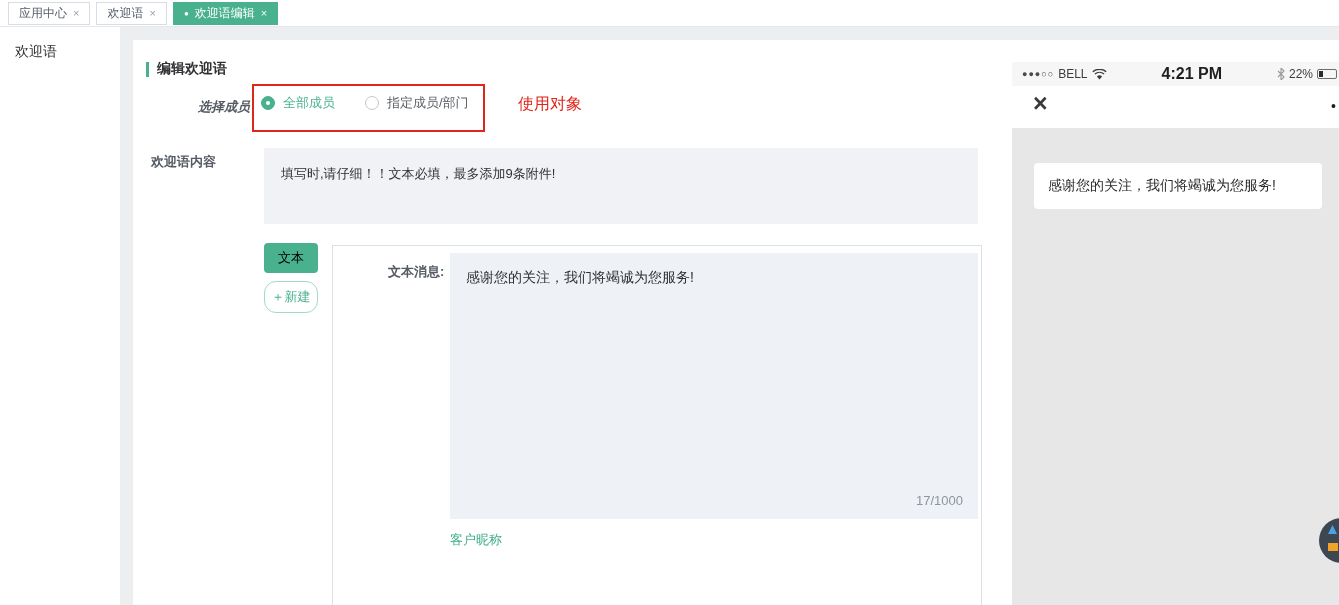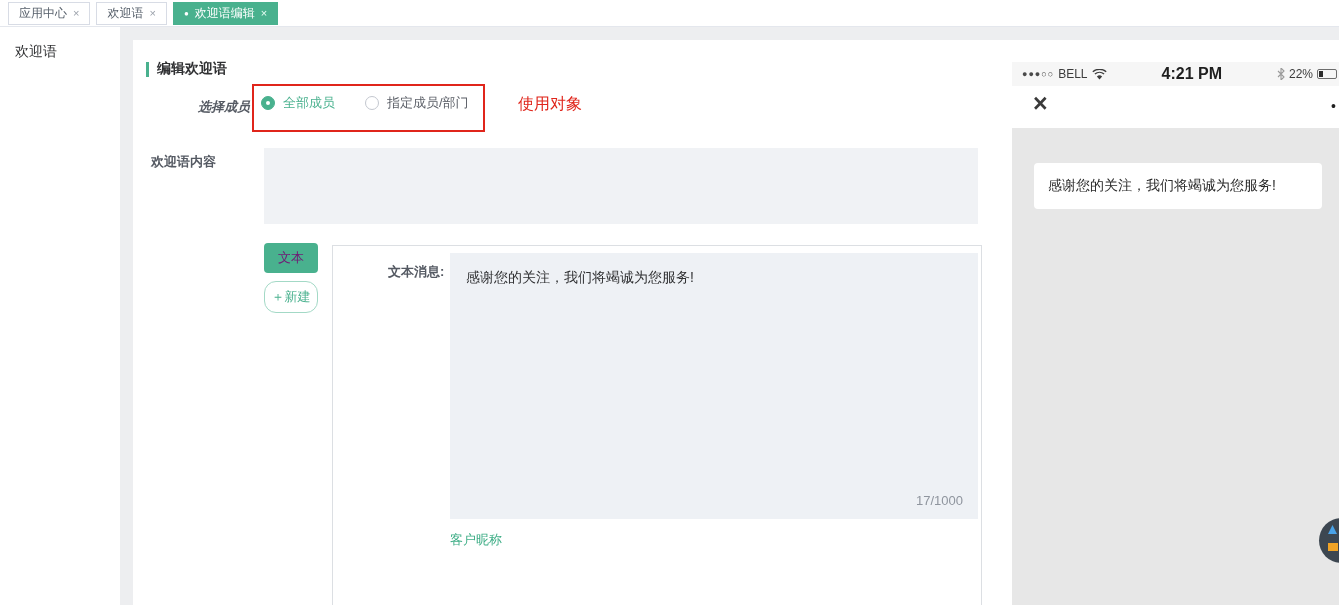--- a/index.html
+++ b/index.html
@@ -47,21 +47,21 @@
   .radio.unchecked .radio-label { color:#5a5e66; font-size:13px; }
 
   .red-box { position:absolute; left:119px; top:44px; width:233px; height:48px;
              border:2px solid var(--red); pointer-events:none; }
   .red-note { position:absolute; left:385px; top:54px; font-size:16px; color:var(--red); }
 
   .notice-box { position:absolute; left:131px; top:108px; width:714px; height:76px; background:#f0f2f5;
                 padding:13px 17px; font-size:13px; color:#303133; line-height:26px; }
 
   .btn-text-tab { position:absolute; left:131px; top:203px; width:54px; height:30px; background:var(--green);
-                  color:#701a75; font-size:13px; border:none; border-radius:4px; cursor:pointer; }
+                  color:#000000; font-size:13px; border:none; border-radius:4px; cursor:pointer; }
   .btn-new { position:absolute; left:131px; top:241px; width:54px; height:32px; background:#fff;
              color:var(--green); font-size:13px; border:1px solid #a3d9c6; border-radius:12px; cursor:pointer; }
 
   .msg-panel { position:absolute; left:199px; top:205px; width:650px; height:400px; background:#fff;
                border:1px solid #dcdfe3; }
   .lbl-msg { position:absolute; left:55px; top:17px; font-size:13px; font-weight:bold; color:#555a63; }
   .msg-textarea-wrap { position:absolute; left:117px; top:7px; width:528px; height:266px; }
   .msg-textarea { width:528px; height:266px; background:#eef1f5; border:none; resize:none; outline:none;
                   font-family:"Liberation Sans","DejaVu Sans",sans-serif; font-size:14px; color:#303133;
                   padding:13px 16px; line-height:22px; }
@@ -142,20 +142,21 @@
         <span class="radio-label">指定成员/部门</span>
       </span>
     </div>
 
     <div class="red-box"></div>
     <div class="red-note">使用对象</div>
 
     <div class="form-label lbl-content">欢迎语内容</div>
 
     <div class="notice-box">
+      <div>填写时,请仔细！！文本必填，最多添加9条附件!</div>
     </div>
 
     <button class="btn-text-tab">文本</button>
     <button class="btn-new">＋新建</button>
 
     <div class="msg-panel">
       <div class="form-label lbl-msg">文本消息:</div>
       <div class="msg-textarea-wrap">
         <textarea class="msg-textarea" style="">感谢您的关注，我们将竭诚为您服务!</textarea>
         <span class="char-count">17/1000</span>

